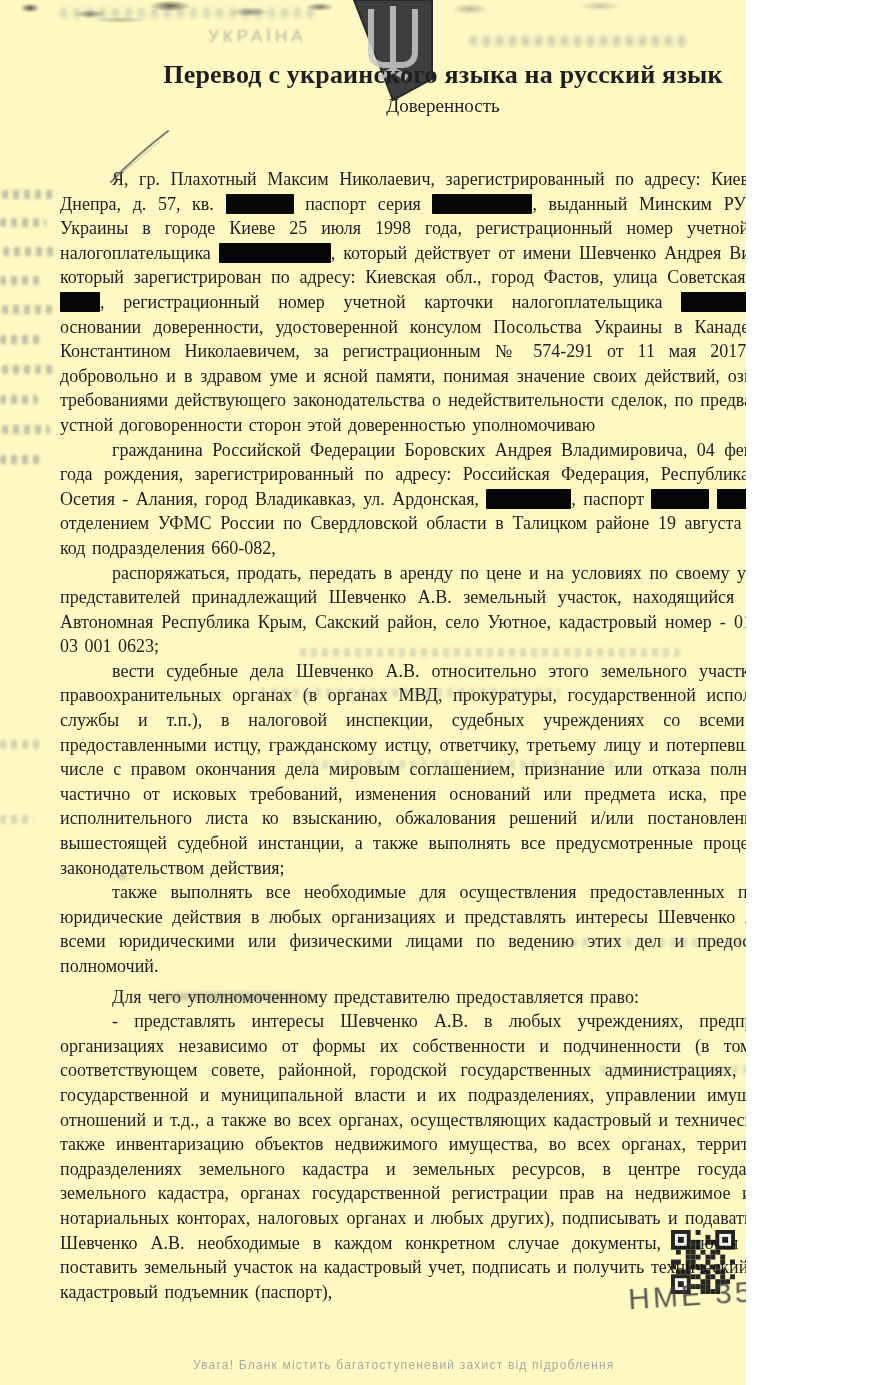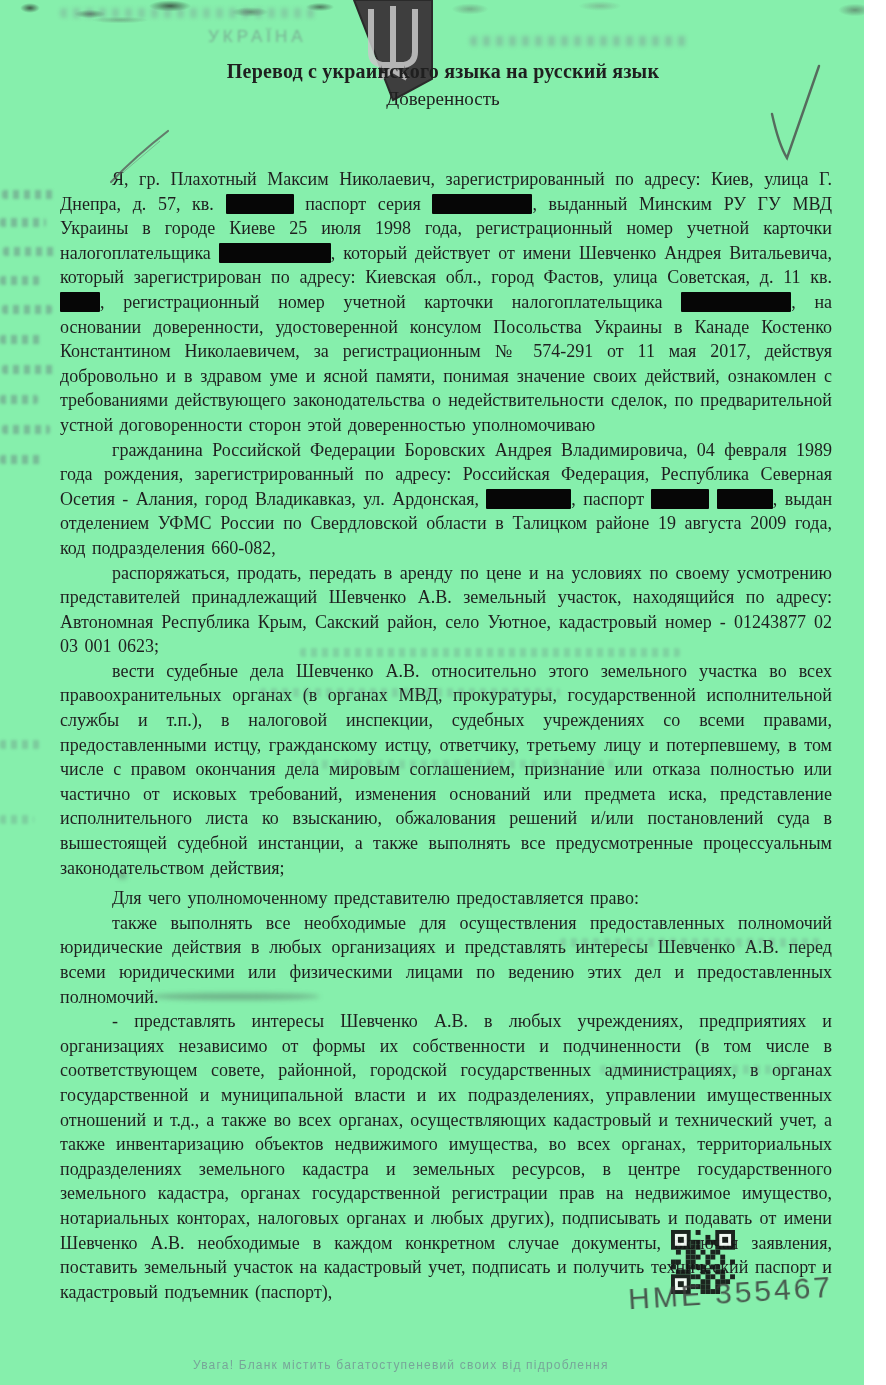--- a/index.html
+++ b/index.html
@@ -1,18 +1,18 @@
 <!DOCTYPE html>
 <html><head>
 <meta charset="utf-8">
 <style>
   html,body{margin:0;padding:0;background:#ffffff;}
   #page{
-    position:relative;width:864px;height:1385px;overflow:hidden;
-    background:#86efac;
+    position:relative;width:746px;height:1385px;overflow:hidden;
+    background:#fef9c3;
     font-family:"Liberation Serif","DejaVu Serif",serif;
     color:#1f1f1f;
   }
   
   .top-noise{
     position:absolute;left:0;top:0;width:886px;height:24px;
     background:
       radial-gradient(14px 7px at 30px 8px, rgba(40,40,40,.75), transparent 70%),
       radial-gradient(22px 6px at 90px 14px, rgba(60,60,60,.6), transparent 70%),
       radial-gradient(30px 8px at 170px 6px, rgba(35,35,35,.7), transparent 70%),
@@ -32,21 +32,21 @@
     font-family:"Liberation Sans",sans-serif;font-size:17px;letter-spacing:4px;
     color:rgba(110,115,125,.5);filter:blur(.8px);
   }
   .ghost-squiggle{
     position:absolute;height:10px;border-radius:4px;
     background:repeating-linear-gradient(90deg, rgba(120,125,140,.35) 0 7px, transparent 7px 13px);
     filter:blur(2px);
   }
   
   .header{position:absolute;left:0;top:60px;width:886px;text-align:center;}
-  .title1{font-size:20px;font-weight:bold;letter-spacing:.2px;}
+  .title1{font-size:26px;font-weight:bold;letter-spacing:.2px;}
   .title2{font-size:19px;margin-top:5px;}
   .dateline{position:absolute;left:116px;top:137px;font-size:19px;}
   
   .body-text{
     position:absolute;left:60px;top:167px;width:772px;
     font-size:18px;line-height:24.6px;text-align:justify;word-spacing:2px;
   }
   .para{margin:0;text-indent:52px;}
   .para.gap{margin-top:6px;}
   .redact{
@@ -107,22 +107,22 @@
   <div class="header">
     <div class="title1">Перевод с украинского языка на русский язык</div>
     <div class="title2">Доверенность</div>
   </div>
 
   <div class="body-text">
     <p class="para">Я, гр. Плахотный Максим Николаевич, зарегистрированный по адресу: Киев, улица Г. Днепра, д. 57, кв. <span class="redact" style="width: 68px;"></span> паспорт серия <span class="redact" style="width: 100px;"></span>, выданный Минским РУ ГУ МВД Украины в городе Киеве 25 июля 1998 года, регистрационный номер учетной карточки налогоплательщика <span class="redact" style="width: 112px;"></span>, который действует от имени Шевченко Андрея Витальевича, который зарегистрирован по адресу: Киевская обл., город Фастов, улица Советская, д. 11 кв.<span class="redact" style="width: 40px;"></span>, регистрационный номер учетной карточки налогоплательщика <span class="redact" style="width: 110px;"></span>, на основании доверенности, удостоверенной консулом Посольства Украины в Канаде Костенко Константином Николаевичем, за регистрационным № 574-291 от 11 мая 2017, действуя добровольно и в здравом уме и ясной памяти, понимая значение своих действий, ознакомлен с требованиями действующего законодательства о недействительности сделок, по предварительной устной договоренности сторон этой доверенностью уполномочиваю</p>
     <p class="para">гражданина Российской Федерации Боровских Андрея Владимировича, 04 февраля 1989 года рождения, зарегистрированный по адресу: Российская Федерация, Республика Северная Осетия - Алания, город Владикавказ, ул. Ардонская, <span class="redact" style="width: 85px;"></span>, паспорт <span class="redact" style="width: 58px;"></span> <span class="redact" style="width: 56px;"></span>, выдан отделением УФМС России по Свердловской области в Талицком районе 19 августа 2009 года, код подразделения 660-082,</p>
     <p class="para">распоряжаться, продать, передать в аренду по цене и на условиях по своему усмотрению представителей принадлежащий Шевченко А.В. земельный участок, находящийся по адресу: Автономная Республика Крым, Сакский район, село Уютное, кадастровый номер - 01243877 02 03 001 0623;</p>
     <p class="para">вести судебные дела Шевченко А.В. относительно этого земельного участка во всех правоохранительных органах (в органах МВД, прокуратуры, государственной исполнительной службы и т.п.), в налоговой инспекции, судебных учреждениях со всеми правами, предоставленными истцу, гражданскому истцу, ответчику, третьему лицу и потерпевшему, в том числе с правом окончания дела мировым соглашением, признание или отказа полностью или частично от исковых требований, изменения оснований или предмета иска, представление исполнительного листа ко взысканию, обжалования решений и/или постановлений суда в вышестоящей судебной инстанции, а также выполнять все предусмотренные процессуальным законодательством действия;</p>
+    <p class="para">также выполнять все необходимые для осуществления предоставленных полномочий юридические действия в любых организациях и представлять интересы Шевченко А.В. перед всеми юридическими или физическими лицами по ведению этих дел и предоставленных полномочий.</p>
     <p class="para gap">Для чего уполномоченному представителю предоставляется право:</p>
-    <p class="para">также выполнять все необходимые для осуществления предоставленных полномочий юридические действия в любых организациях и представлять интересы Шевченко А.В. перед всеми юридическими или физическими лицами по ведению этих дел и предоставленных полномочий.</p>
     <p class="para">- представлять интересы Шевченко А.В. в любых учреждениях, предприятиях и организациях независимо от формы их собственности и подчиненности (в том числе в соответствующем совете, районной, городской государственных администрациях, в органах государственной и муниципальной власти и их подразделениях, управлении имущественных отношений и т.д., а также во всех органах, осуществляющих кадастровый и технический учет, а также инвентаризацию объектов недвижимого имущества, во всех органах, территориальных подразделениях земельного кадастра и земельных ресурсов, в центре государственного земельного кадастра, органах государственной регистрации прав на недвижимое имущество, нотариальных конторах, налоговых органах и любых других), подписывать и подавать от имени Шевченко А.В. необходимые в каждом конкретном случае документы, включая заявления, поставить земельный участок на кадастровый учет, подписать и получить технический паспорт и кадастровый подъемник (паспорт),</p>
   </div>
 
   <div class="bleed" style="left:2px;top:190px;width:52px;"></div>
   <div class="bleed" style="left:0px;top:218px;width:46px;"></div>
   <div class="bleed" style="left:3px;top:247px;width:55px;"></div>
   <div class="bleed" style="left:0px;top:276px;width:40px;"></div>
   <div class="bleed" style="left:2px;top:305px;width:50px;"></div>
   <div class="bleed" style="left:0px;top:335px;width:44px;"></div>
   <div class="bleed" style="left:2px;top:365px;width:54px;"></div>
@@ -217,15 +217,15 @@
       <rect x="45" y="0" width="20" height="20" fill="#141414"></rect>
       <rect x="49" y="4" width="12" height="12" fill="#fbfbfa"></rect>
       <rect x="52" y="7" width="6" height="6" fill="#141414"></rect>
       <rect x="0" y="45" width="20" height="20" fill="#141414"></rect>
       <rect x="4" y="49" width="12" height="12" fill="#fbfbfa"></rect>
       <rect x="7" y="52" width="6" height="6" fill="#141414"></rect>
     </svg>
 
   <div class="stamp">НМЕ 355467</div>
 
-  <div class="footer">Увага! Бланк містить багатоступеневий своих від підроблення</div>
+  <div class="footer">Увага! Бланк містить багатоступеневий захист від підроблення</div>
 
 </div>
 
 </body></html>

